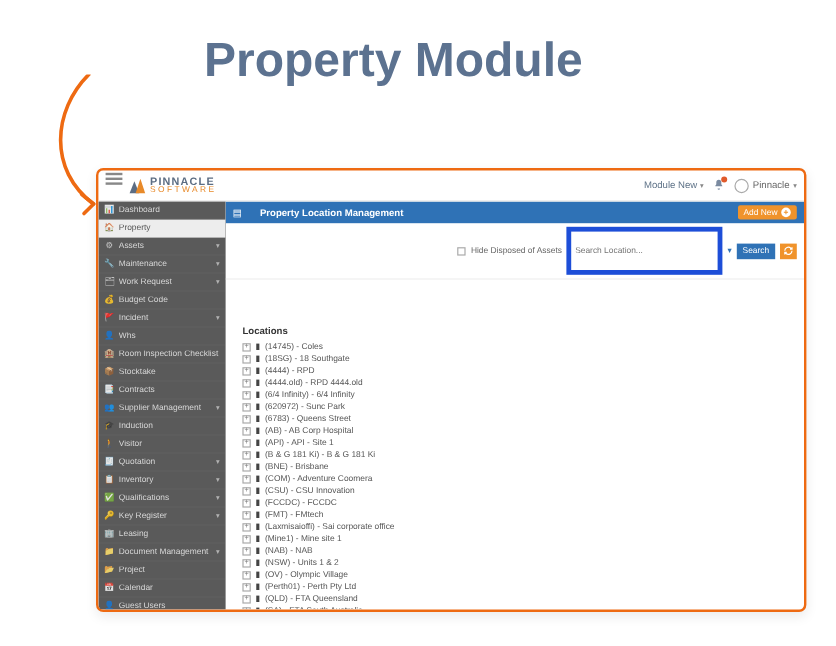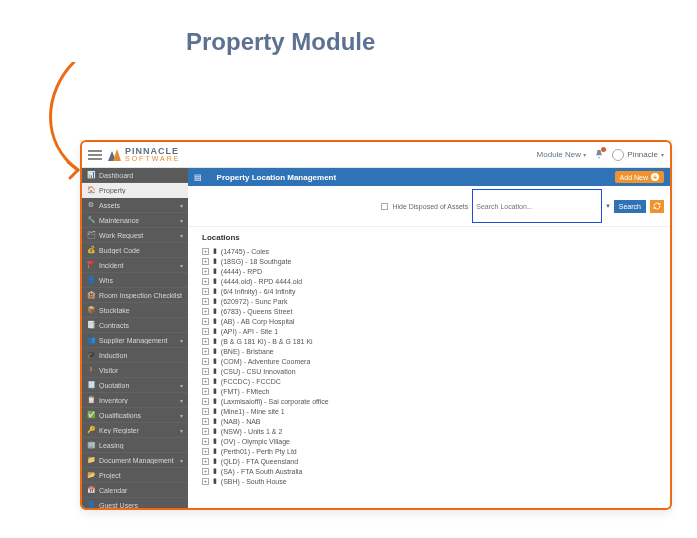--- a/index.html
+++ b/index.html
@@ -1,36 +1,36 @@
 <!DOCTYPE html>
 <html><head>
 <meta charset="utf-8">
 <style>
   * { box-sizing: border-box; margin: 0; padding: 0; }
   html, body { width: 697px; height: 538px; font-family: Arial, Helvetica, sans-serif; background: #fff; }
   .canvas { position: relative; width: 697px; height: 538px; }
 
   
   .page-title {
-    position: absolute; top: 28px; left: 186px;
-    font-size: 24px; font-weight: 700; color: #5c7290;
+    position: absolute; top: 28px; left: 170px;
+    font-size: 40px; font-weight: 700; color: #5c7290;
   }
 
   
   .arrow-svg { position: absolute; top: 62px; left: 36px; width: 78px; height: 130px; pointer-events: none; }
 
   
   .frame {
     position: absolute; top: 140px; left: 80px; width: 592px; height: 370px;
     border: 2px solid #ee6a12; border-radius: 6px; background: #fff; overflow: hidden;
     box-shadow: 0 4px 10px rgba(0,0,0,0.08);
   }
 
   
-  .topbar { height: 26px; display: flex; align-items: center; border-bottom: 1px solid #e5e5e5; padding: 0 6px; gap: 4px; }
+  .topbar { height: 26px; display: flex; border-bottom: 1px solid #e5e5e5; padding: 0 6px; gap: 4px; }
   .hamburger { width: 14px; height: 14px; display:flex; flex-direction:column; justify-content:space-between; padding:2px 0; }
   .hamburger span { display:block; height:2px; background:#888; }
   .logo-wrap { display:flex; align-items:center; gap:3px; }
   .logo-mark { width:16px; height:16px; }
   .logo-text { font-size:9px; letter-spacing:1px; line-height:8px; }
   .logo-pinnacle { color:#5c6d83; font-weight:600; }
   .logo-soft { color:#e88a2a; font-weight:400; letter-spacing:2px; font-size:7px; }
   .top-right { margin-left:auto; display:flex; align-items:center; gap:8px; font-size:8px; color:#666; }
   .top-link { color:#5f7388; cursor:pointer; }
   .bell { position:relative; }
@@ -53,26 +53,26 @@
   .main { flex:1; display:flex; flex-direction:column; overflow:hidden; }
   .main-header { background:#2f72b6; color:#fff; display:flex; align-items:center; padding:3px 6px; font-size:8px; }
   .main-header .hicon { margin-right:4px; font-size:8px; }
   .main-header .htitle { font-weight:600; flex:1;padding-left:11px; }
   .addnew { display:flex; align-items:center; gap:3px; background:#f0932b; color:#fff; font-size:7px; padding:2px 5px; border-radius:2px; cursor:pointer; }
   .addnew .plus { width:8px; height:8px; border-radius:50%; background:#fff; color:#f0932b; display:flex; align-items:center; justify-content:center; font-size:7px; font-weight:bold; }
 
   .filterbar { display:flex; align-items:center; gap:4px; padding:3px 6px; font-size:7px; color:#666; border-bottom:1px solid #eee; }
   .filterbar .spacer { flex:1; }
   .checkbox { width:7px; height:7px; border:1px solid #aaa; display:inline-block; vertical-align:middle; }
-  .search-input { flex:0 0 130px; height:13px; border:1px solid #1d4ed8; font-size:7px; padding:16px 3px; color:#666; }
+  .search-input { flex:0 0 130px; height:13px; border:4px solid #1d4ed8; font-size:7px; padding:16px 3px; color:#666; }
   .search-btn { background:#2f72b6; color:#fff; font-size:7px; padding:1px 5px; border:none; cursor:pointer; height:13px; }
   .orange-btn { background:#f0932b; color:#fff; width:14px; height:13px; display:flex; align-items:center; justify-content:center; cursor:pointer; font-size:8px; }
 
   .content { flex:1; padding:6px 10px 10px 14px; overflow:hidden; }
-  .loc-heading { font-size:8px; font-weight:700; color:#333; margin-bottom:4px; }
+  .loc-heading { font-size:8px; font-weight:700; color:#333; margin-bottom:4px;margin-top:32px; }
   .loc-list { list-style:none; font-size:7px; color:#555; }
   .loc-list li { display:flex; align-items:center; gap:4px; padding:1px 0; }
   .tree-toggle { width:7px; height:7px; border:1px solid #aaa; display:flex; align-items:center; justify-content:center; font-size:6px; line-height:1; color:#777; cursor:pointer; }
   .file-icon { font-size:7px; color:#444; }
   .loc-label { white-space:nowrap; }
 </style>
 </head>
 <body>
 <div class="canvas">
 

